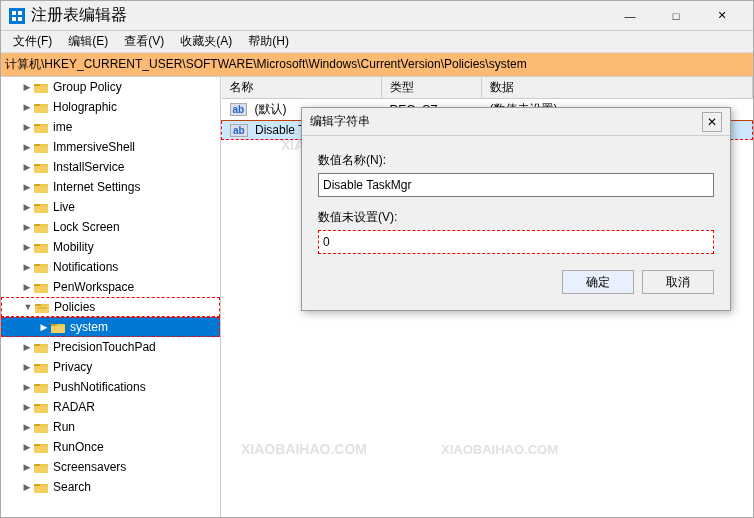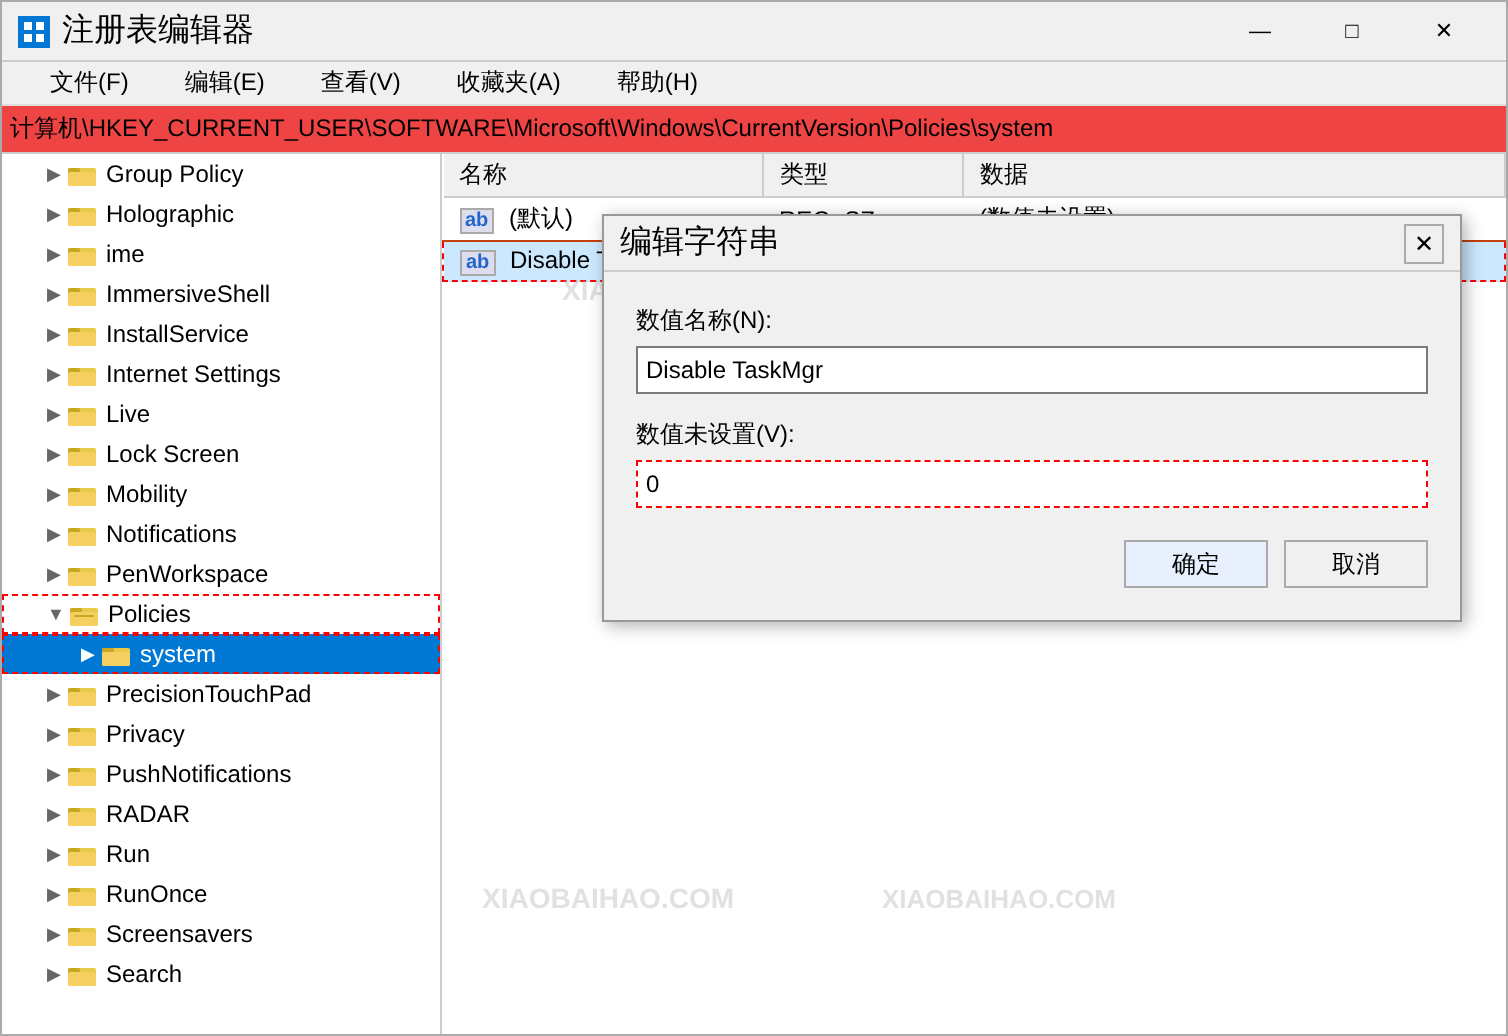--- a/index.html
+++ b/index.html
@@ -75,27 +75,26 @@
       display: flex;
       align-items: center;
       padding: 0 4px;
       border-bottom: 1px solid #ddd;
     }
 
     .menu-item {
       padding: 2px 8px;
       cursor: pointer;
       font-size: 12px;
-      margin-left: 12px;
     }
 
     
     .address-bar {
       height: 24px;
-      background: #ef4444;
+      background: #fdba74;
       display: flex;
       align-items: center;
       padding: 0 4px;
       border-bottom: 1px solid #ccc;
       font-size: 12px;
     }
 
     .address-bar-path {
       flex: 1;
       font-size: 12px;
@@ -230,21 +229,21 @@
       background: #f0f0f0;
       height: 28px;
       display: flex;
       align-items: center;
       padding: 0 8px;
       border-bottom: 1px solid #ccc;
       justify-content: space-between;
     }
 
     .dialog-title {
-      font-size: 16px;
+      font-size: 12px;
     }
 
     .dialog-close-btn {
       width: 20px;
       height: 20px;
       border: 1px solid #aaa;
       background: #f0f0f0;
       cursor: pointer;
       display: flex;
       align-items: center;

